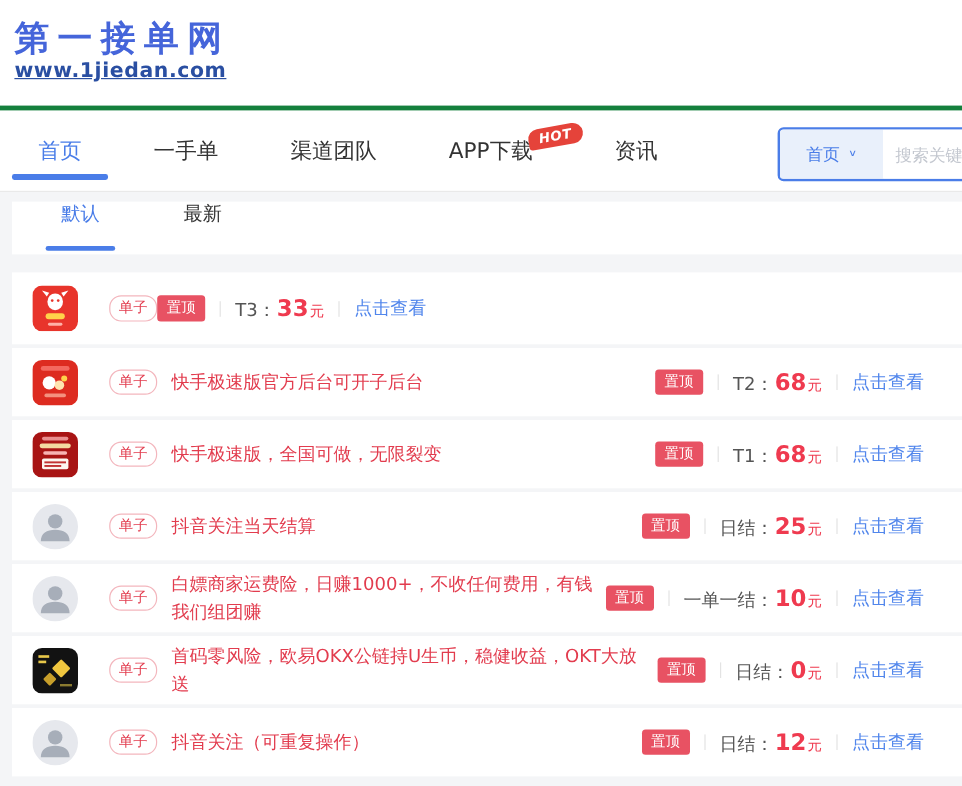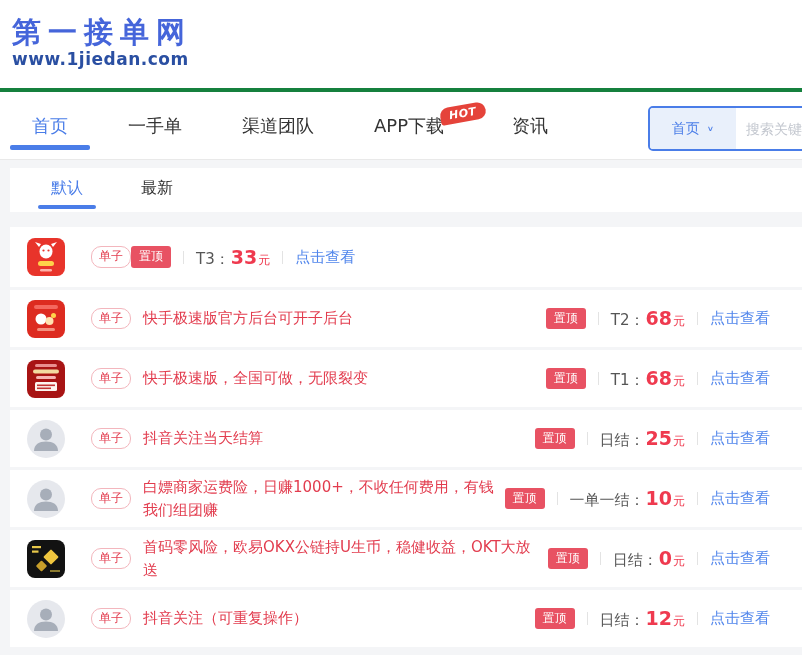--- a/index.html
+++ b/index.html
@@ -3,41 +3,41 @@
 <meta charset="utf-8">
 <style>
   * { margin:0; padding:0; box-sizing:border-box; }
   html,body { width:802px; height:655px; overflow:hidden; }
   body { font-family:"DejaVu Sans","Liberation Sans",sans-serif; background:#f4f5f7; }
   a { text-decoration:none; }
 
   
   .site-header { background:#fff; height:88px; padding:16px 0 0 12px; }
   .logo-cn { color:#4565da; font-size:29px; font-weight:bold; letter-spacing:7px; line-height:1.15; }
-  .logo-url { color:#2a4fa2; font-size:17px; font-weight:bold; letter-spacing:.5px; }
+  .logo-url { color:#2a4fa2; font-size:17px; font-weight:bold; letter-spacing:.5px;text-decoration:underline; }
 
   
   .main-nav { background:#fff; height:72px; border-top:4px solid #15803d; border-bottom:1px solid #e9e9e9; position:relative; display:flex; align-items:center; }
   .nav-items { display:flex; align-items:center; height:100%; }
   .nav-item { position:relative; height:100%; display:flex; align-items:center; padding:0 22px; font-size:18px; color:#333; cursor:pointer; }
   .nav-item:first-child { margin-left:10px; }
   .nav-item + .nav-item { margin-left:16px; }
   .nav-item.active { color:#4a7de8; }
   .nav-item.active::after { content:""; position:absolute; left:0; right:0; bottom:9px; height:5px; border-radius:2px; background:#4a7de8; }
   .nav-item.with-badge { padding-right:30px; }
   .hot-badge { position:absolute; top:13px; right:-12px; background:#e5433a; color:#fff; font-size:11px; font-style:italic; font-weight:bold; padding:2px 9px; border-radius:10px 10px 10px 3px; transform:rotate(-10deg); letter-spacing:.5px; }
   .search-box { position:absolute; left:648px; top:14px; width:220px; height:45px; border:2px solid #4a7de8; border-radius:5px; background:#fff; display:flex; overflow:hidden; }
   .search-category { width:86px; background:#e9f0fb; color:#4a7de8; font-size:14px; display:flex; align-items:center; justify-content:center; gap:7px; cursor:pointer; flex:none; }
   .chev { font-size:10px; transform:scaleY(.75); }
   .search-input { flex:1; min-width:0; border:none; outline:none; padding:0 10px; font-size:14px; color:#333; }
   .search-input::placeholder { color:#c3c7cf; }
 
   
   .content { padding-left:10px; }
-  .tab-card { background:#fff; height:44px; margin-top:8px; display:flex; align-items:flex-end; padding-left:28px; gap:32px; }
+  .tab-card { background:#fff; height:44px; margin-top:8px; display:flex; padding-left:28px; gap:44px; }
   .tab { position:relative; font-size:16px; color:#333; padding:0 13px 13px; cursor:pointer; }
   .tab.active { color:#4a7de8; }
   .tab.active::after { content:""; position:absolute; left:0; right:0; bottom:3px; height:4px; border-radius:2px; background:#4a7de8; }
 
   .list-card { margin-top:15px; }
   .row { display:flex; align-items:center; min-height:60px; background:#fff; padding:6px 32px 6px 17px; border-top:3px solid #f4f5f7; cursor:pointer; }
   .row:first-child { border-top:none; }
   .thumb { width:38px; height:38px; flex:none; display:block; }
   .tag { margin-left:26px; flex:none; border:1px solid #f3b6bd; color:#e23c4e; font-size:12px; padding:2px 7px; border-radius:10px; line-height:1.3; }
   .title { margin-left:12px; flex:1; color:#e23c4e; font-size:15px; line-height:1.5; padding-right:10px; }

